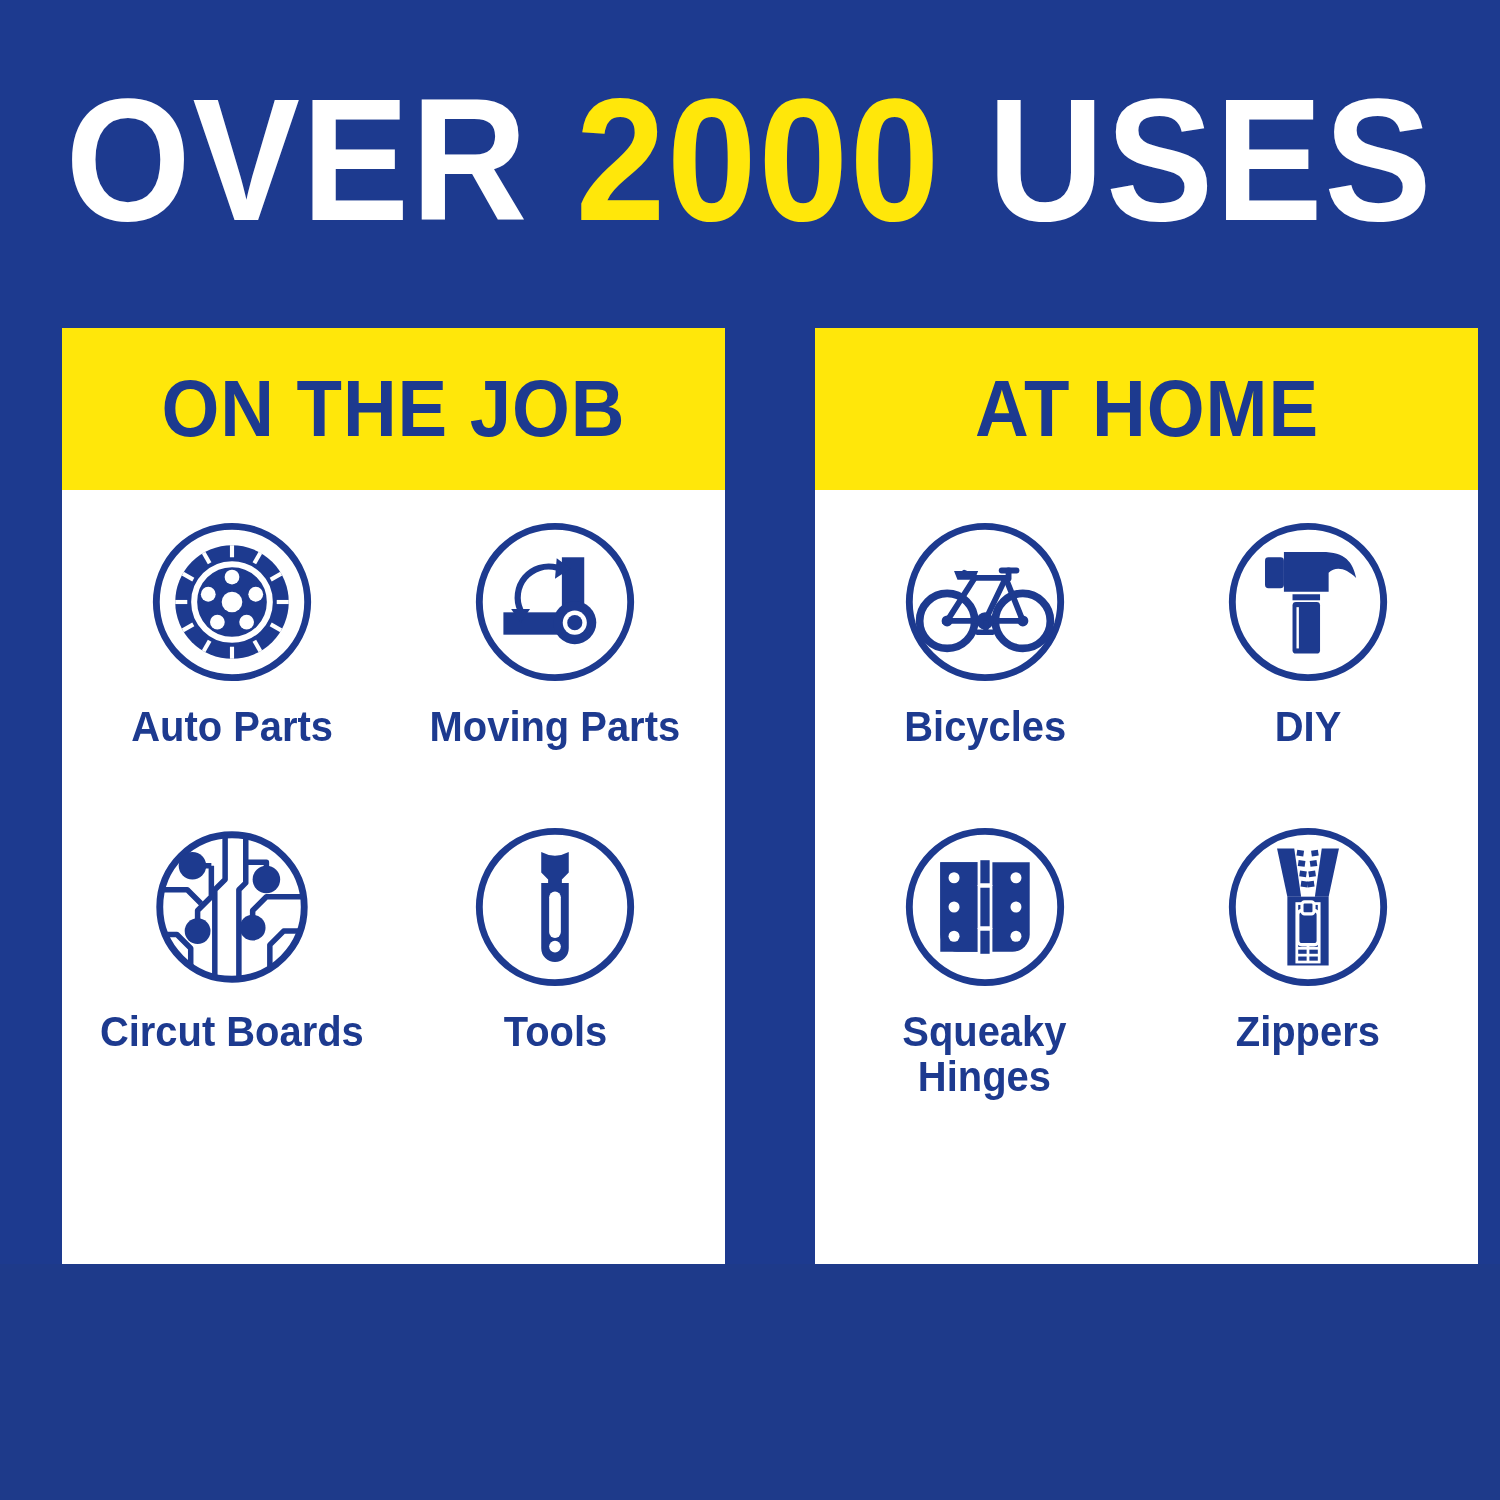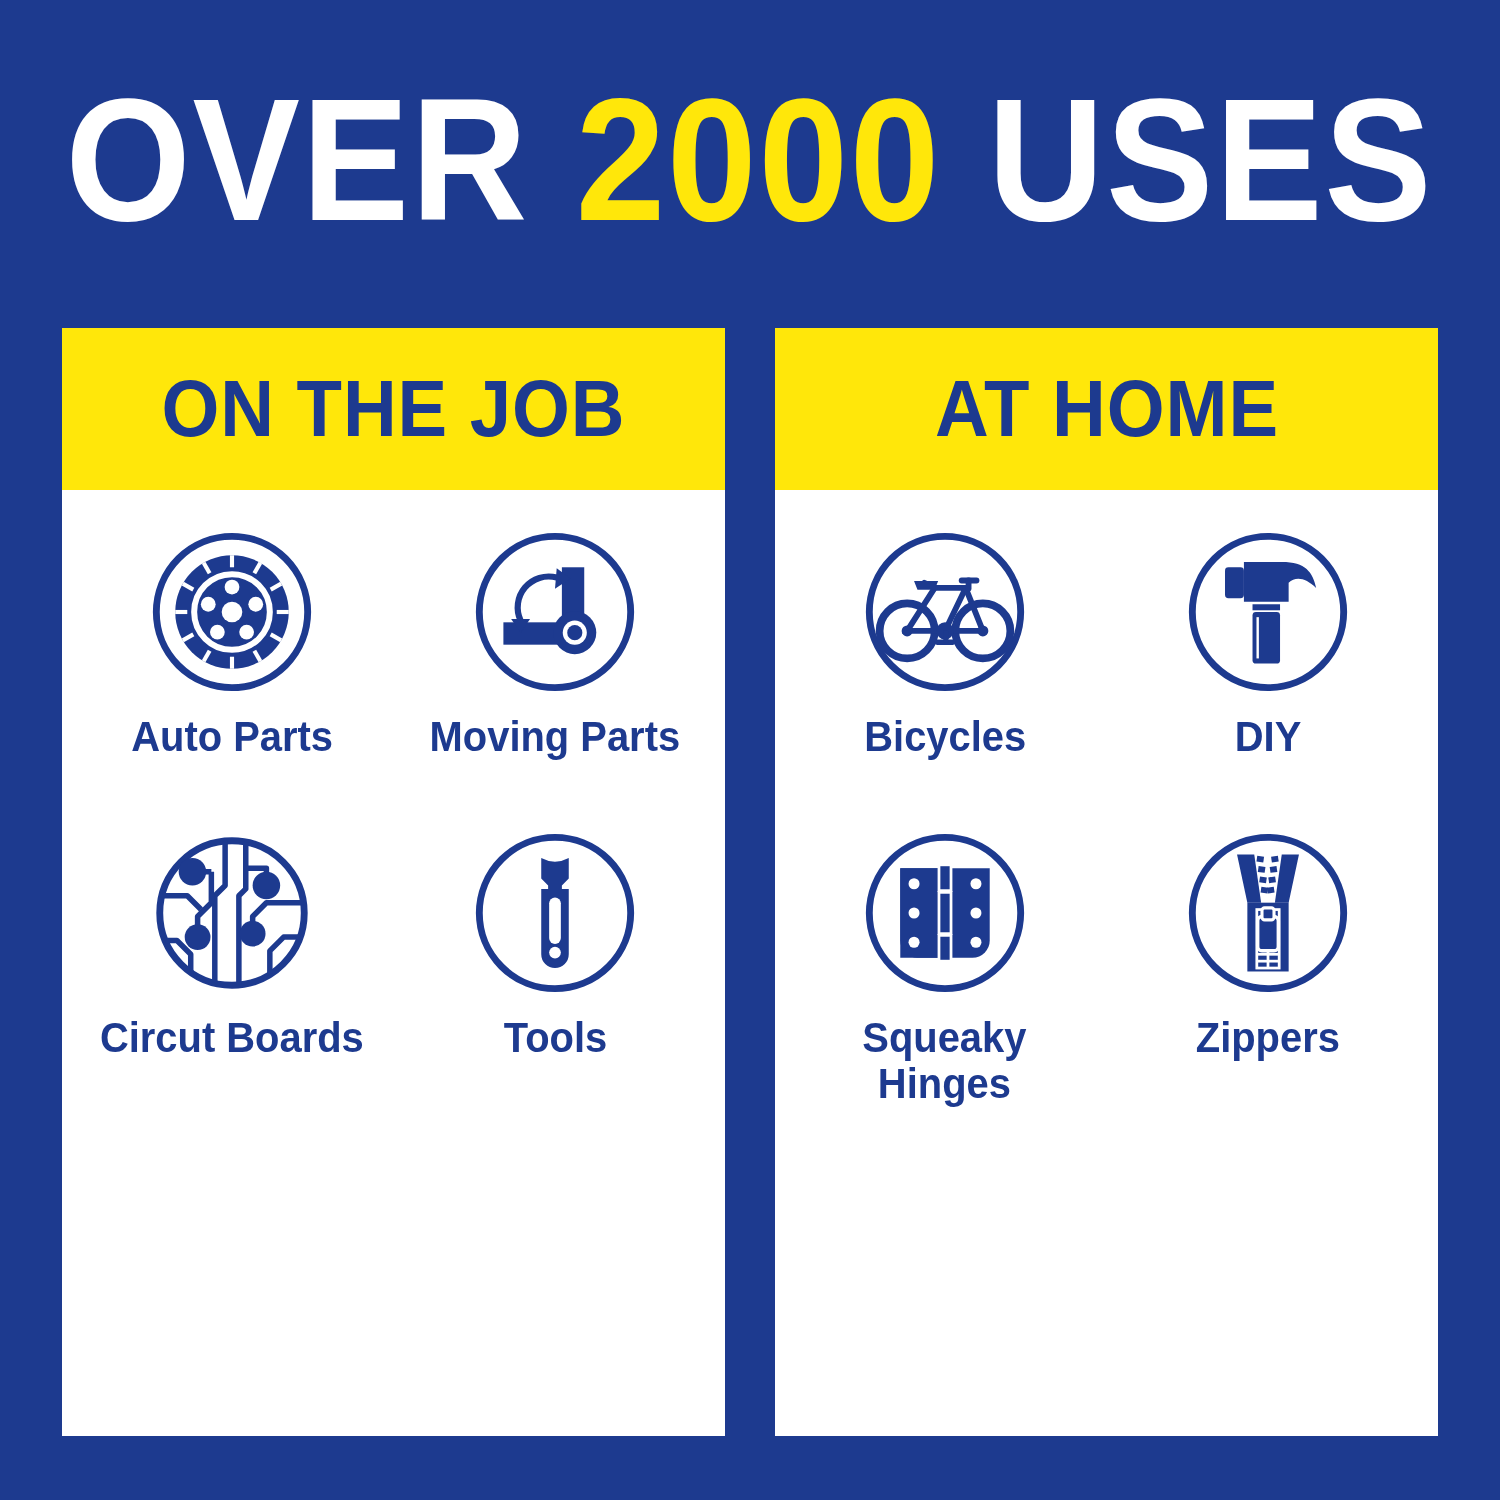--- a/index.html
+++ b/index.html
@@ -4,21 +4,21 @@
 <title>Over 2000 Uses</title>
 <style>
   html, body {
     margin: 0;
     padding: 0;
     background: #1e3a8a;
   }
   #poster {
     position: relative;
     width: 1500px;
-    height: 1500px;
+    height: 1264px;
     background: #1d3a8f;
     font-family: "Liberation Sans", "DejaVu Sans", sans-serif;
     overflow: hidden;
     box-sizing: border-box;
   }
 
   
   .title-wrap {
     position: absolute;
     top: 72px;
@@ -43,21 +43,21 @@
   
   .panel {
     position: absolute;
     top: 328px;
     width: 663px;
     height: 1108px;
     background: #ffffff;
     box-sizing: border-box;
   }
   #panel-job  { left: 62px; }
-  #panel-home { left: 775px; }
+  #panel-home { left: 815px; }
 
   .panel-header {
     height: 162px;
     background: #ffe70a;
     display: flex;
     align-items: center;
     justify-content: center;
     box-sizing: border-box;
     text-align: center;
   }
@@ -72,21 +72,21 @@
     line-height: 1;
   }
 
   
   .panel-body {
     display: grid;
     grid-template-columns: 1fr 1fr;
     grid-template-rows: repeat(3, 1fr);
     height: 946px;
     box-sizing: border-box;
-    padding: 28px 8px 14px 8px;
+    padding: 18px 8px 14px 8px;
   }
   .item {
     display: flex;
     flex-direction: column;
     align-items: center;
     justify-content: flex-start;
     padding-top: 8px;
     box-sizing: border-box;
   }
   .icon-circle {

